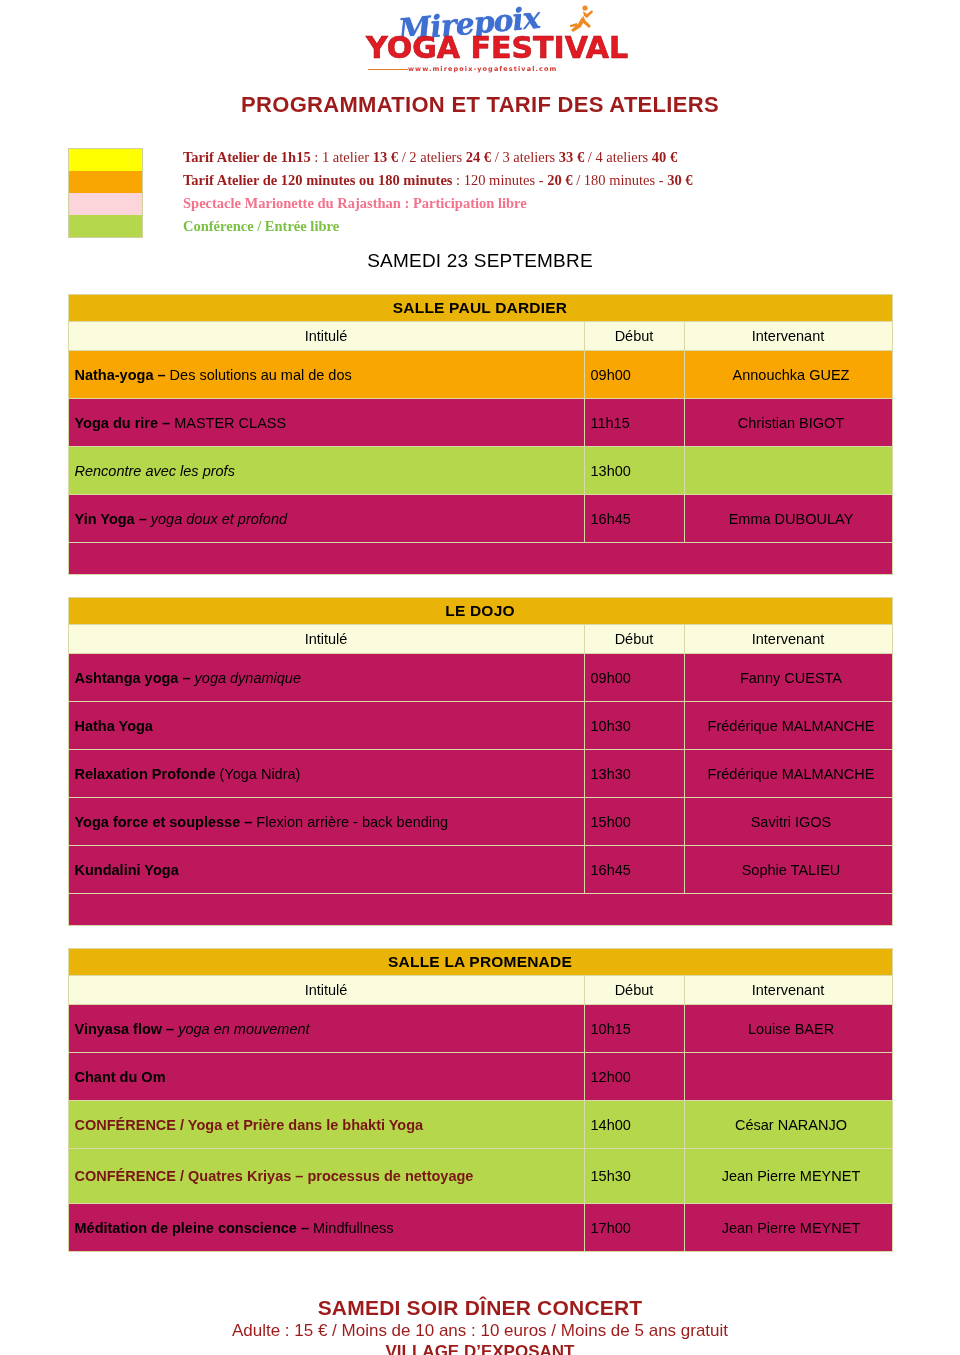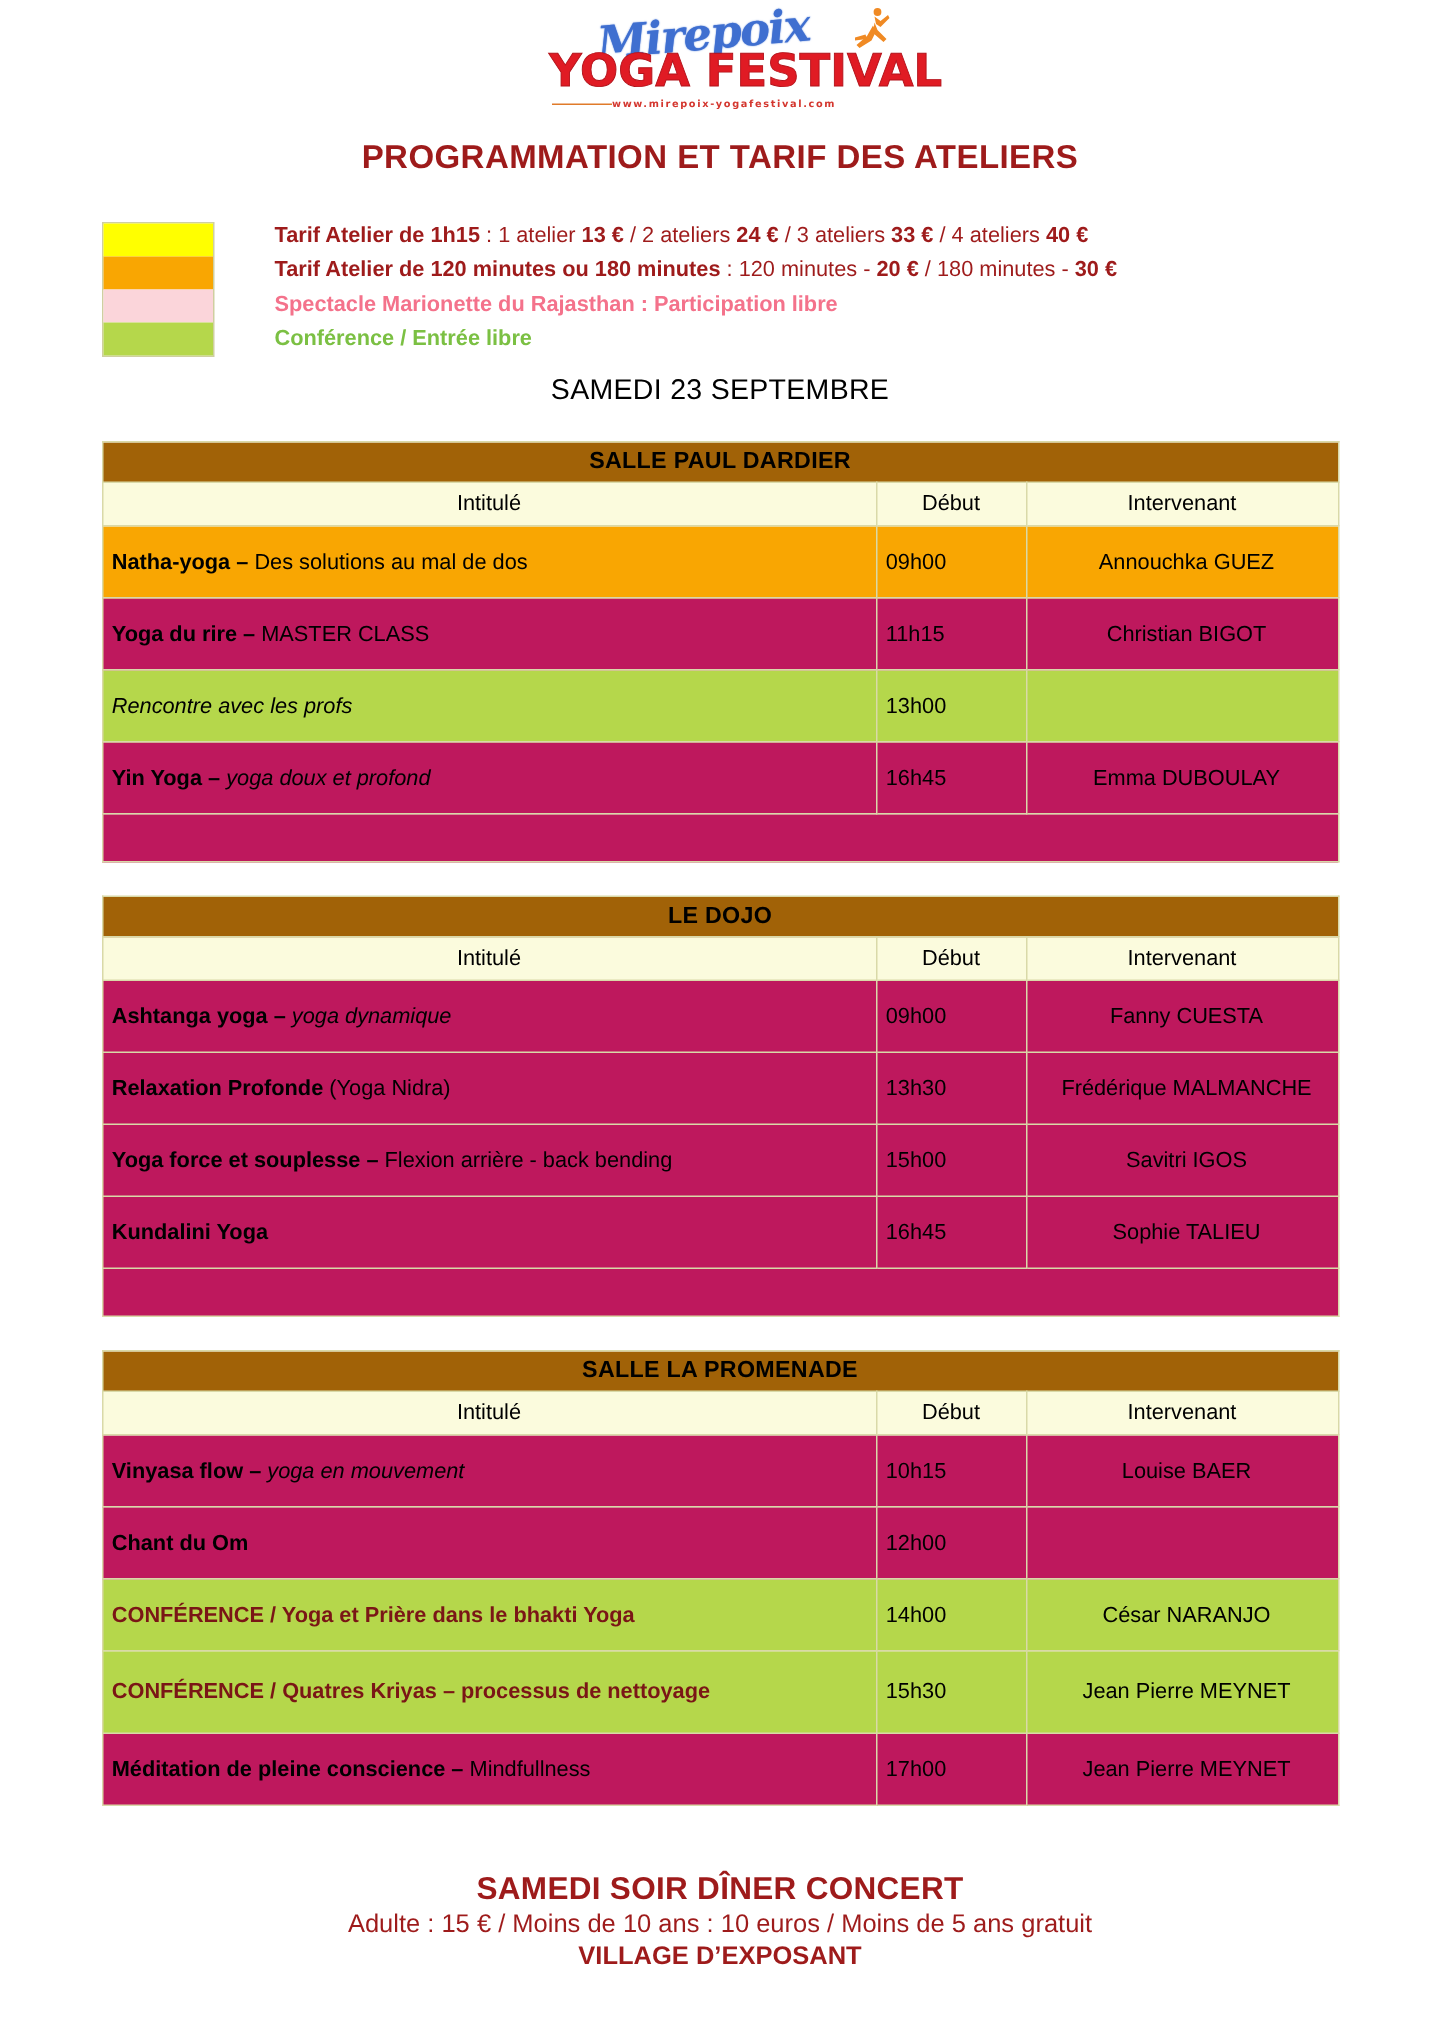--- a/index.html
+++ b/index.html
@@ -108,21 +108,21 @@
     border: 1px solid #cfcfa0;
   }
   .sw { height: 22px; width: 100%; display: block; }
   .legend-lines {
     position: absolute;
     left: 183px;
     top: -2px;
     line-height: 23px;
     font-size: 14.5px;
   }
-  .leg-line { white-space: nowrap; }
+  .leg-line { white-space: nowrap; font-family: Liberation Serif, serif; }
   .leg-price { color: #9e1b1b; }
   .leg-price b { font-weight: bold; }
   .leg-spectacle { color: #f4728b; font-weight: bold; }
   .leg-conf { color: #7bc043; font-weight: bold; }
 
   
   .day-heading {
     text-align: center;
     font-size: 19px;
     font-weight: normal;
@@ -137,21 +137,21 @@
     margin: 0 auto;
     border-collapse: collapse;
     table-layout: fixed;
     margin-top: 22px;
   }
   .room-table td, .room-table th {
     border: 1px solid #d9d9a8;
     padding: 0;
   }
   .room-title-cell {
-    background: #a16207;
+    background: #eab308;
     text-align: center;
     font-weight: bold;
     font-size: 15.5px;
     height: 27px;
     color: #000;
     letter-spacing: 0.2px;
   }
   .col-head {
     background: #fbfbdd;
     height: 29px;
@@ -298,20 +298,25 @@
           <td class="col-head intitule">Intitulé</td>
           <td class="col-head debut">Début</td>
           <td class="col-head intervenant">Intervenant</td>
         </tr>
         <tr class="data-row">
           <td class="c-title bg-yellow"><span class="t-b">Ashtanga yoga – </span><span class="t-i">yoga dynamique</span></td>
           <td class="c-start bg-yellow">09h00</td>
           <td class="c-person bg-yellow">Fanny CUESTA</td>
         </tr>
         <tr class="data-row">
+          <td class="c-title bg-yellow"><span class="t-b">Hatha Yoga</span></td>
+          <td class="c-start bg-yellow">10h30</td>
+          <td class="c-person bg-yellow">Frédérique MALMANCHE</td>
+        </tr>
+        <tr class="data-row">
           <td class="c-title bg-yellow"><span class="t-b">Relaxation Profonde </span><span class="t-n">(Yoga  Nidra)</span></td>
           <td class="c-start bg-yellow">13h30</td>
           <td class="c-person bg-yellow">Frédérique MALMANCHE</td>
         </tr>
         <tr class="data-row">
           <td class="c-title bg-yellow"><span class="t-b">Yoga force et souplesse – </span><span class="t-n">Flexion arrière - back bending</span></td>
           <td class="c-start bg-yellow">15h00</td>
           <td class="c-person bg-yellow">Savitri IGOS</td>
         </tr>
         <tr class="data-row">

